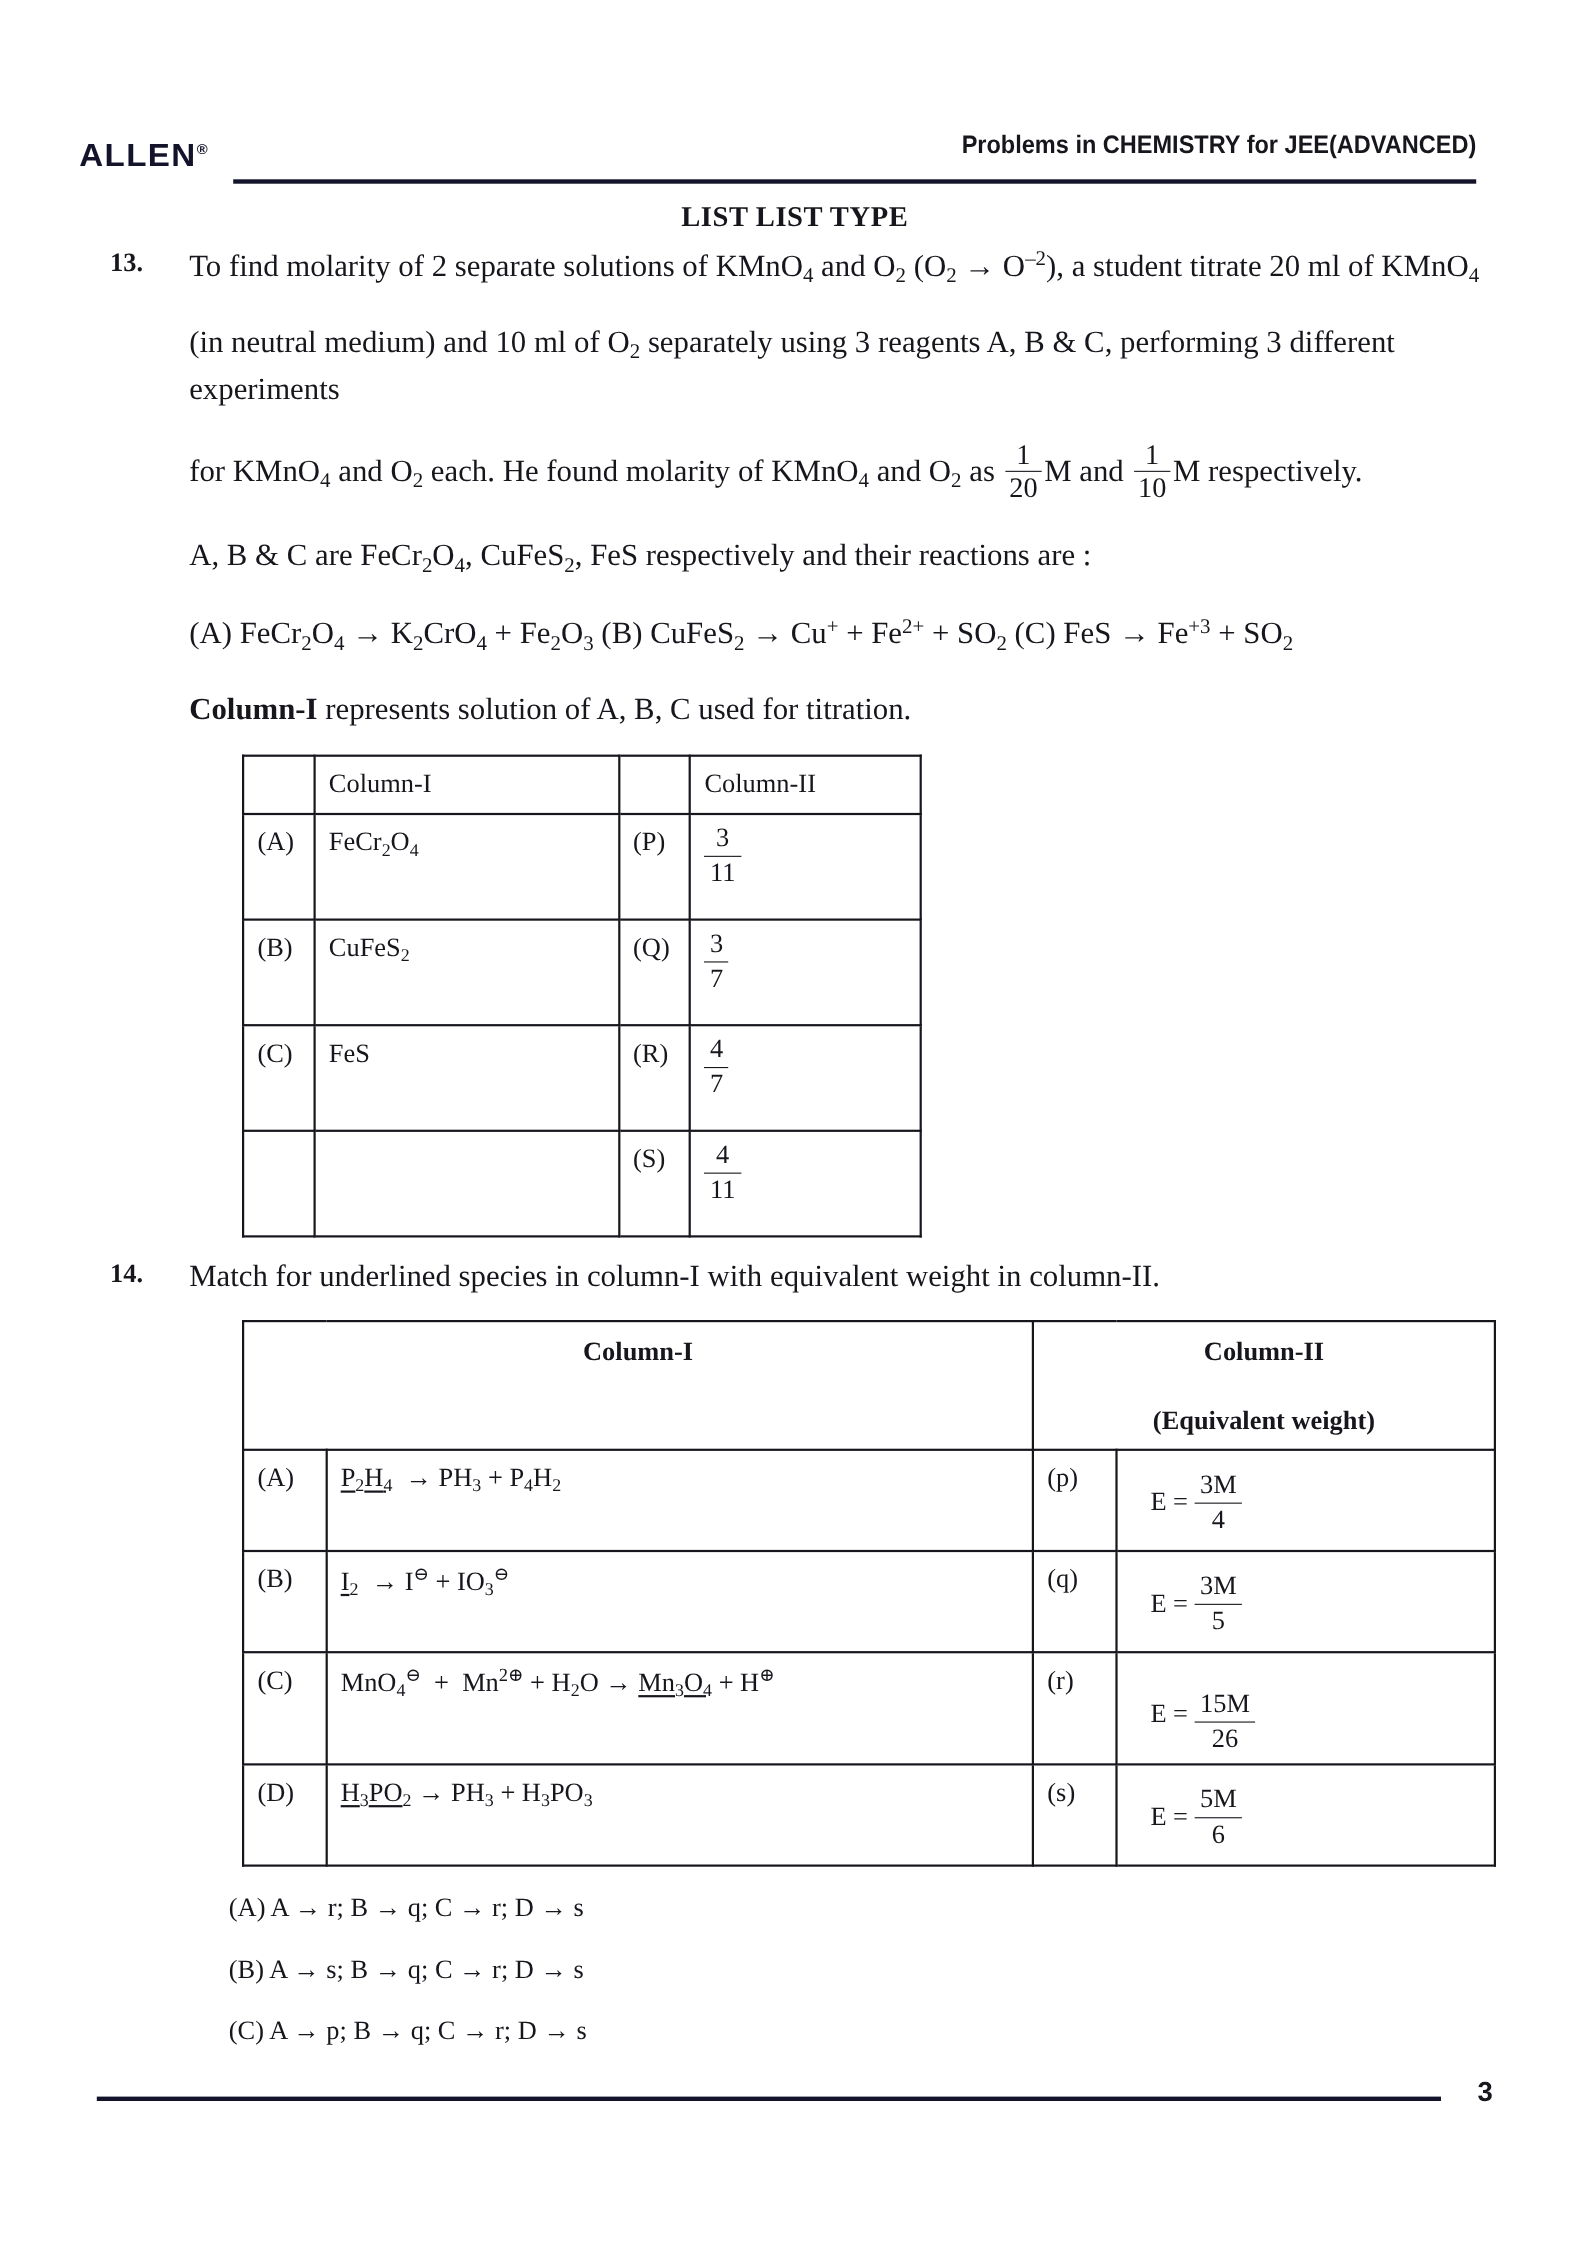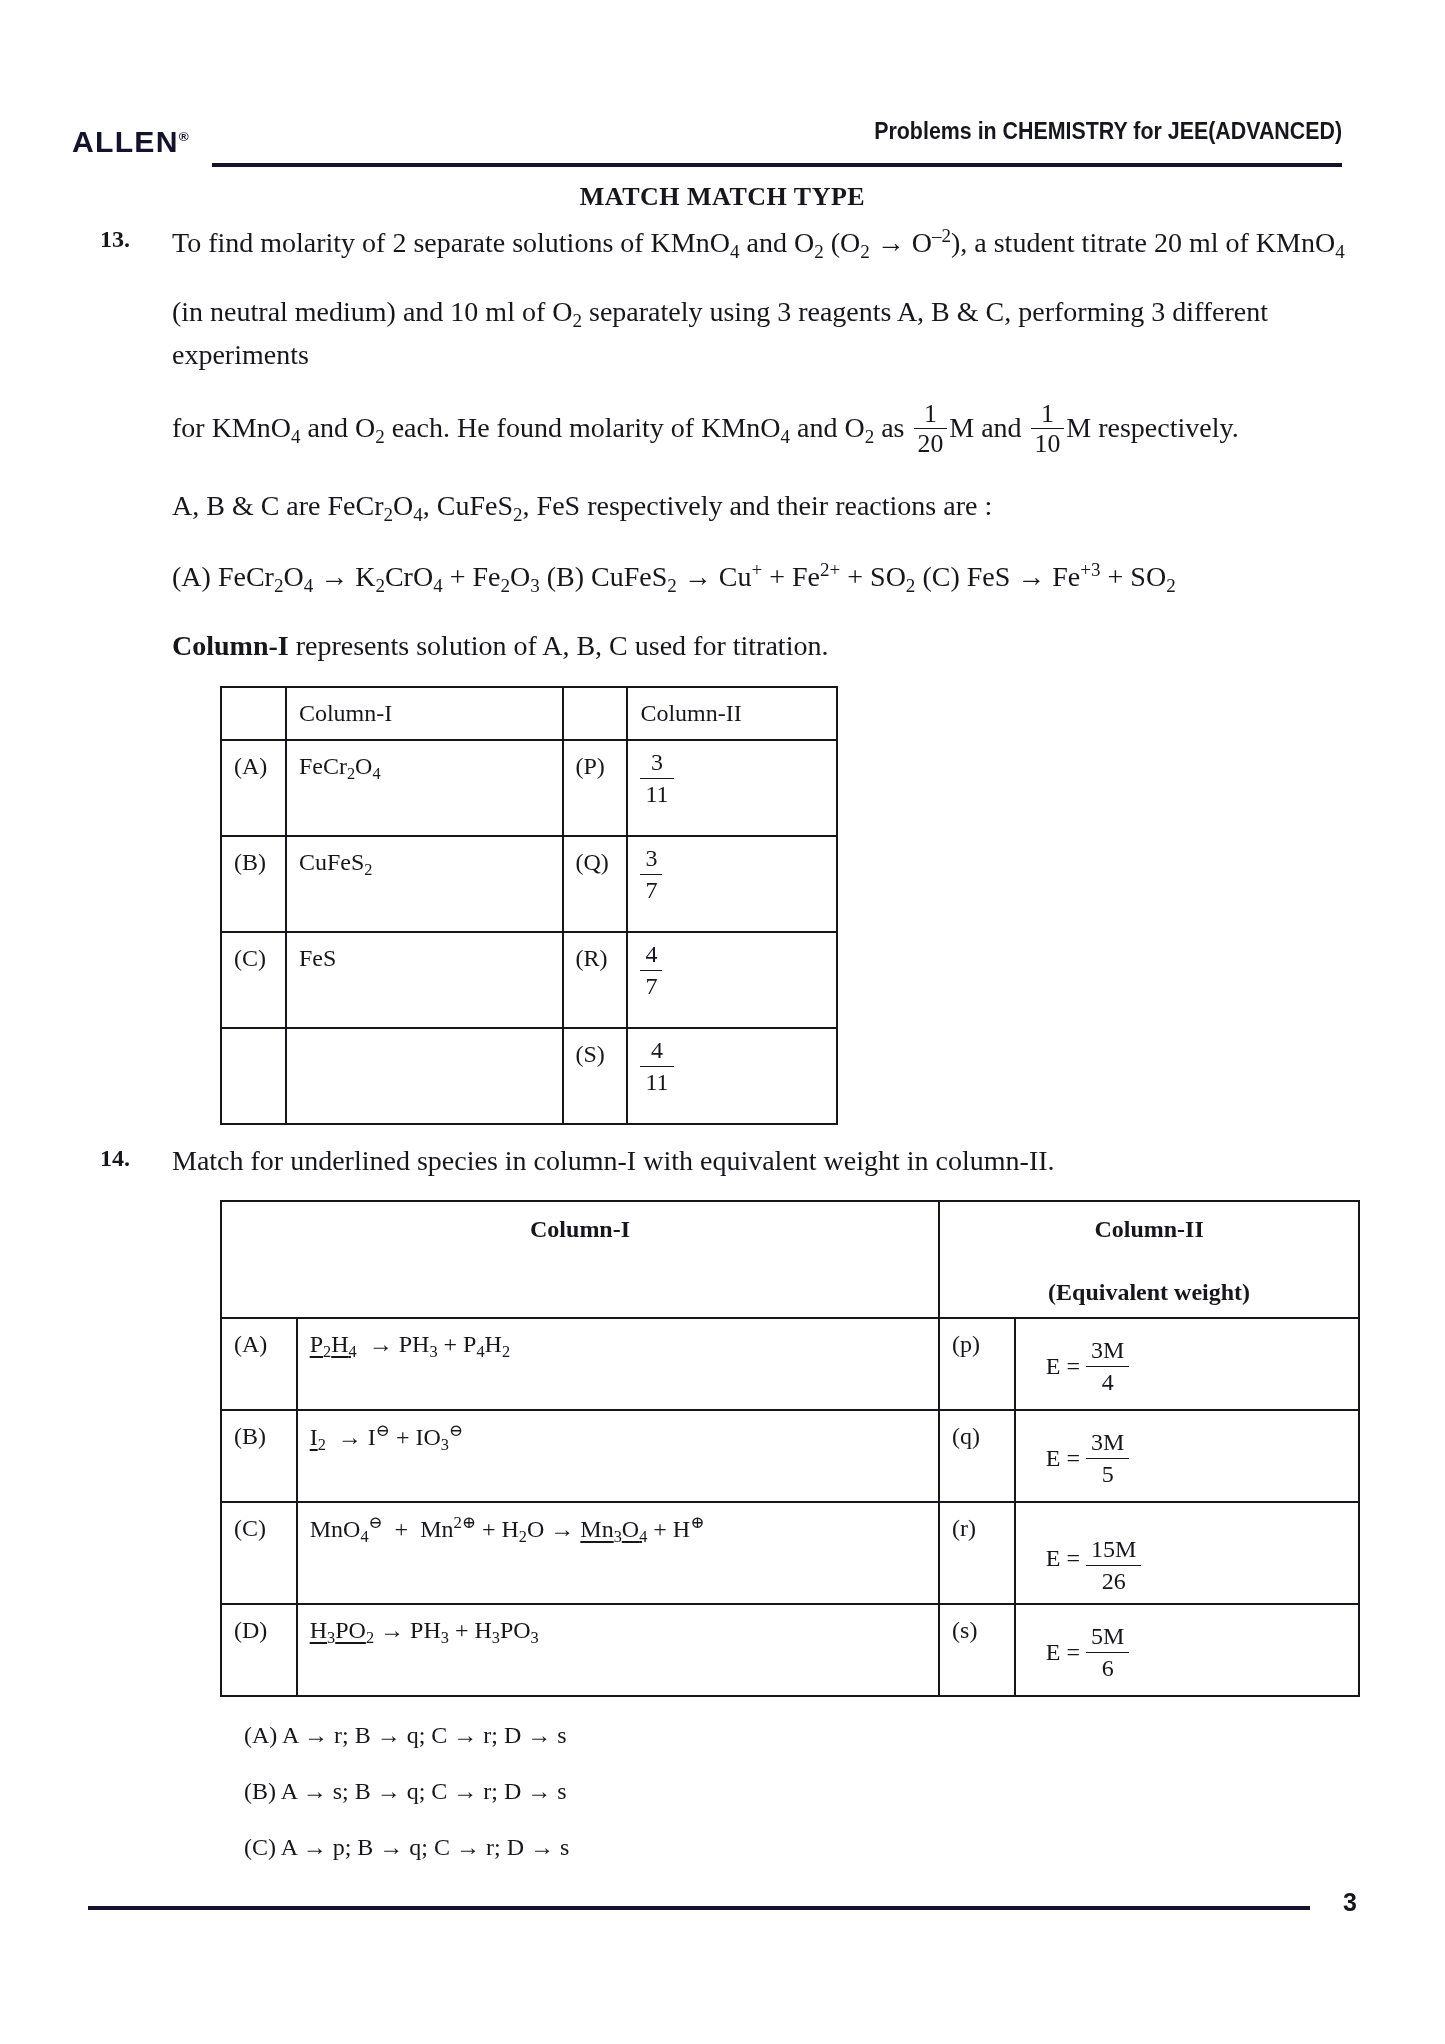--- a/index.html
+++ b/index.html
@@ -201,21 +201,21 @@
   .eq {
     display: inline-flex;
     align-items: center;
     font-size: 24px;
     margin-left: 18px;
     margin-top: 10px;
   }
 
   
   .options {
-    margin-left: 72px;
+    margin-left: 36px;
     margin-top: 26px;
   }
   .option-line {
     font-size: 24px;
     line-height: 1.0;
     margin-bottom: 32px;
   }
 
   
   .footer-rule {
@@ -240,21 +240,21 @@
 <body>
 
 <div class="page">
 
   <div class="header">
     <div class="allen-logo"><span>ALLEN</span><span class="reg">®</span></div>
     <div class="header-title">Problems in CHEMISTRY for JEE(ADVANCED)</div>
     <div class="header-rule"></div>
   </div>
 
-  <div class="section-title">MATCH MATCH TYPE</div>
+  <div class="section-title">LIST LIST TYPE</div>
 
   <div class="content">
 
     <div class="qrow">
       <div class="qnum">13.</div>
       <div class="qbody">
 
         <div class="para"><span>To find molarity of 2 separate solutions of KMnO</span><sub>4</sub><span> and O</span><sub>2</sub><span> (O</span><sub>2</sub><span> → O</span><sup>–2</sup><span>), a student titrate 20 ml of KMnO</span><sub>4</sub></div>
 
         <div class="para spaced"><span>(in neutral medium) and 10 ml of O</span><sub>2</sub><span> separately using 3 reagents A, B &amp; C, performing 3 different experiments</span></div>

